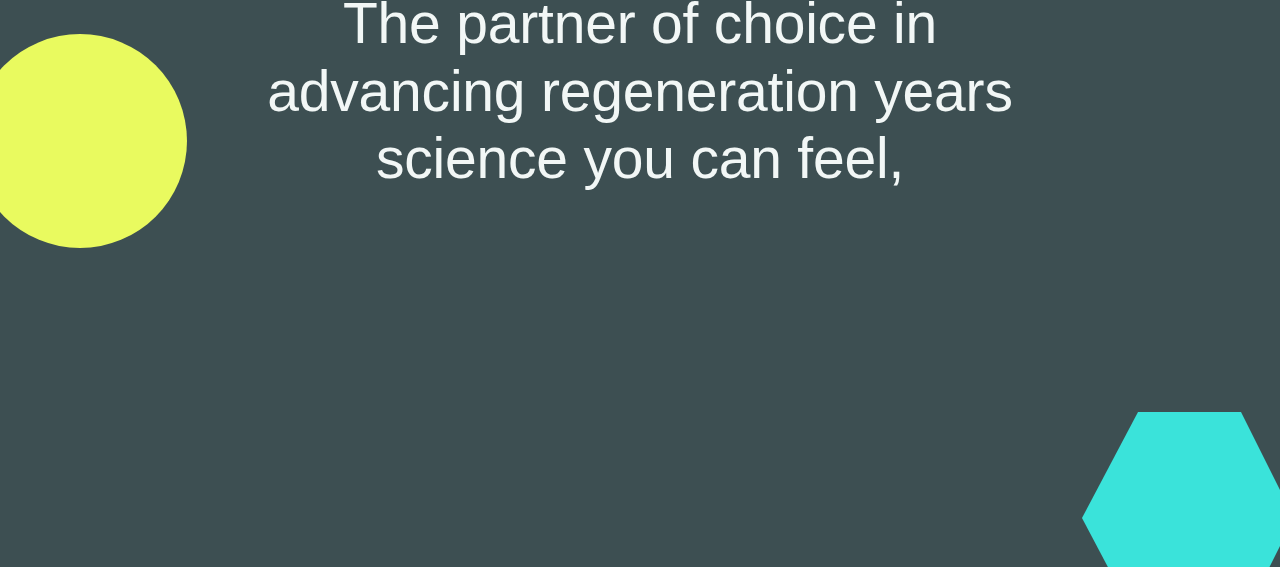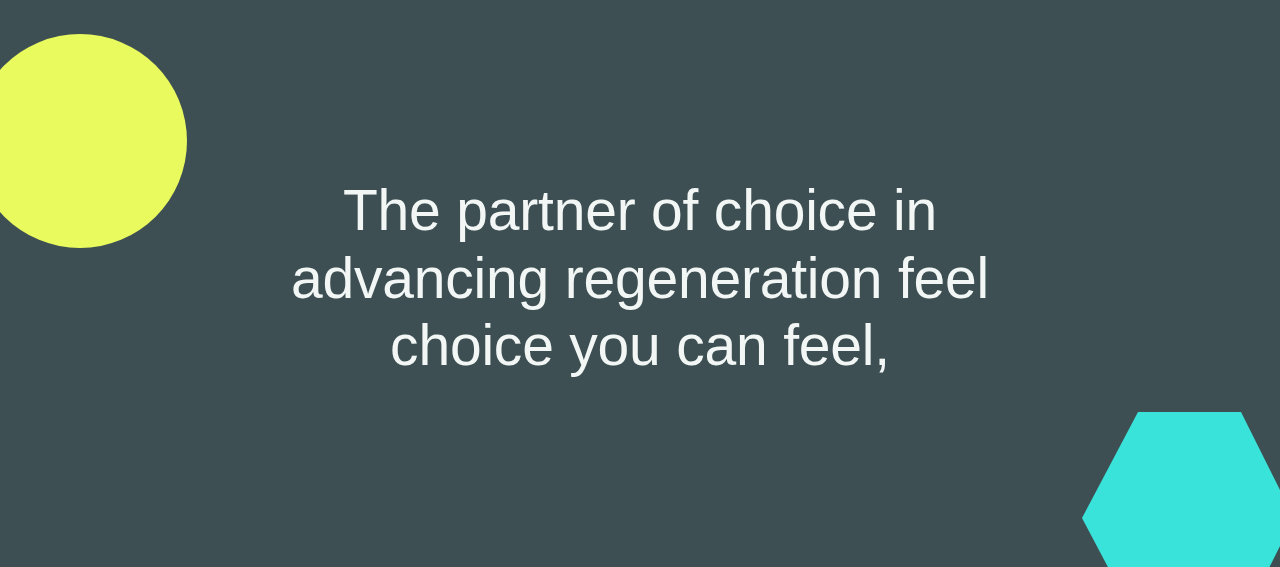--- a/index.html
+++ b/index.html
@@ -48,21 +48,20 @@
   .deco-hexagon svg { display: block; }
 
   
   .headline-wrap {
     position: absolute;
     left: 0;
     top: 0;
     width: 1280px;
     height: 567px;
     display: flex;
-    align-items: center;
     justify-content: center;
     z-index: 2;
     pointer-events: none;
   }
 
   .headline {
     width: 1180px;
     text-align: center;
     color: #f2f7f6;
     font-family: "Liberation Sans", sans-serif;
@@ -87,18 +86,18 @@
 
   <div class="deco-hexagon">
     <svg width="214" height="214" viewBox="0 0 214 214" xmlns="http://www.w3.org/2000/svg">
       <polygon points="57,1 160,1 213,107 160,213 57,213 1,107" fill="#3ae3da"></polygon>
     </svg>
   </div>
 
   <div class="headline-wrap">
     <h1 class="headline">
       <span class="line">The partner of choice in</span>
-      <span class="line">advancing regeneration feel</span>
-      <span class="line">choice you can feel,</span>
+      <span class="line">advancing regeneration years</span>
+      <span class="line">science you can feel,</span>
     </h1>
   </div>
 
 </div>
 
 </body></html>

